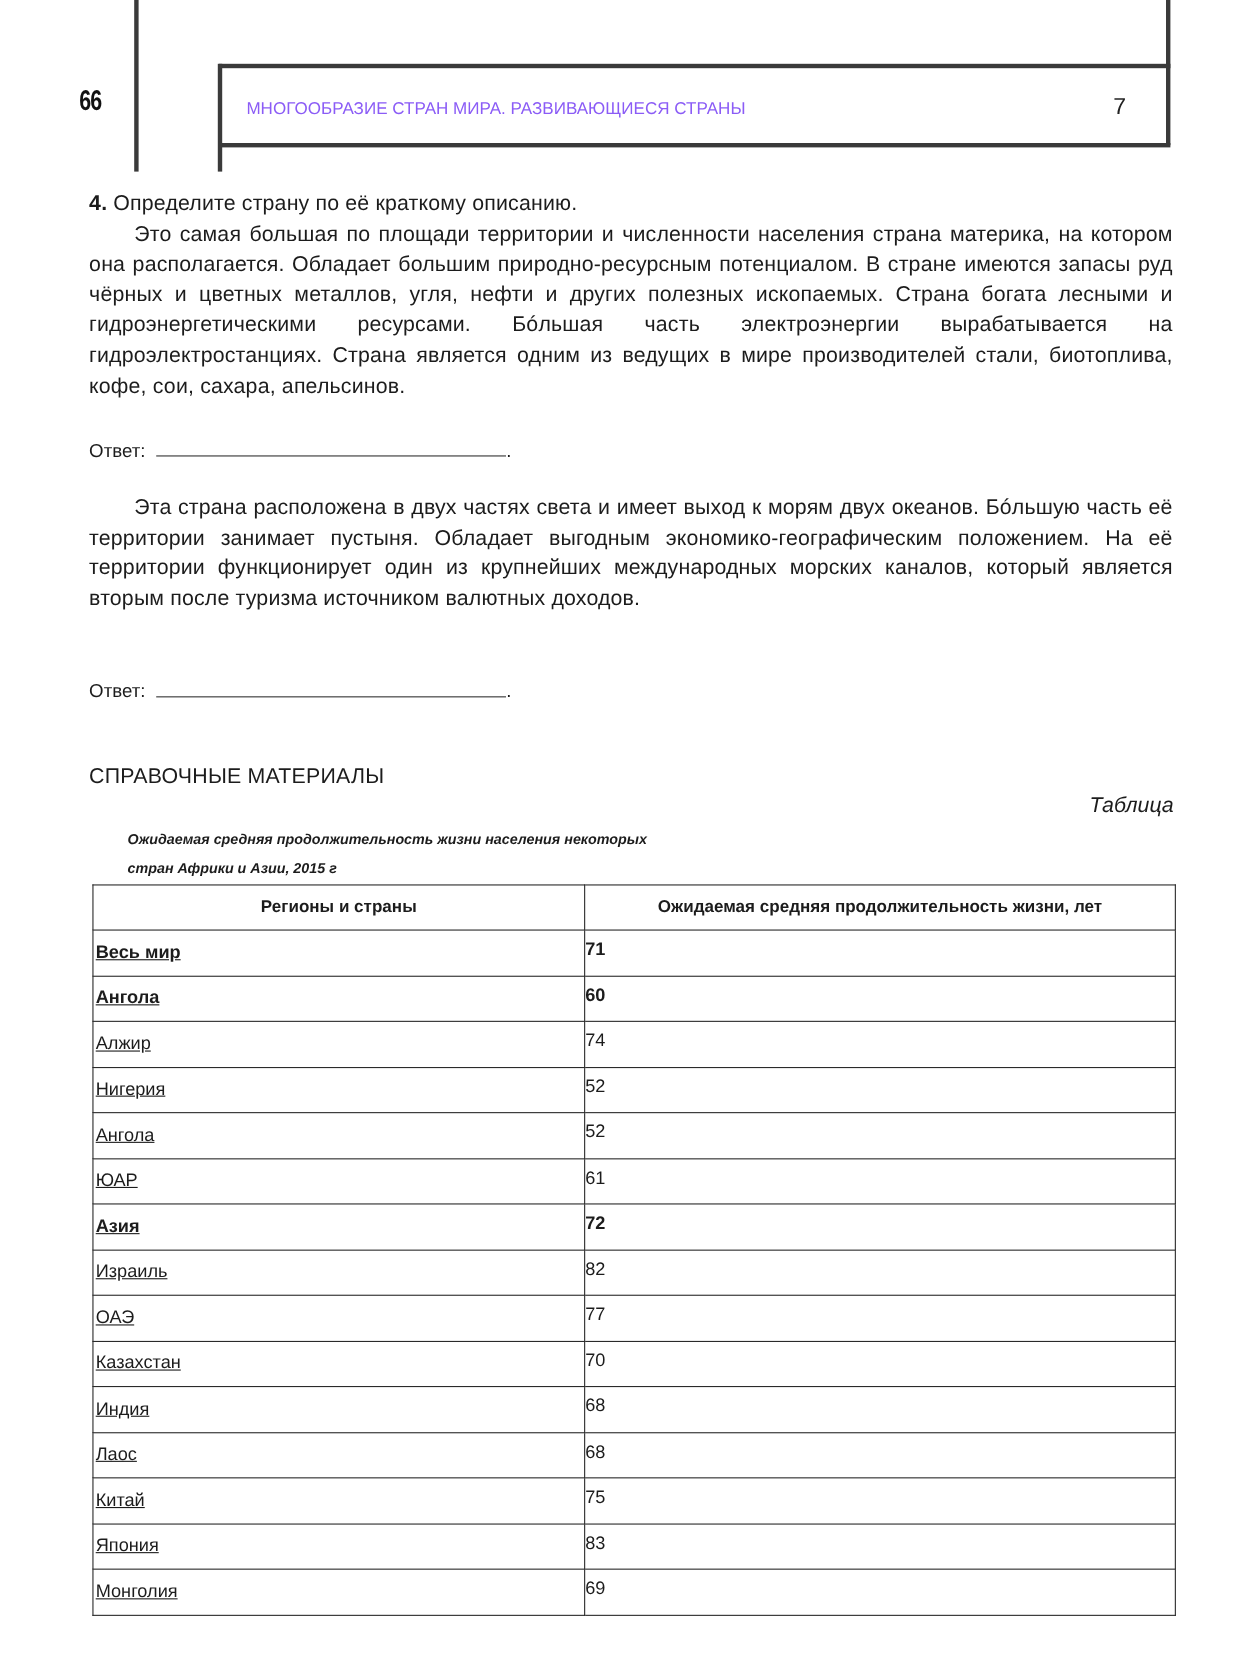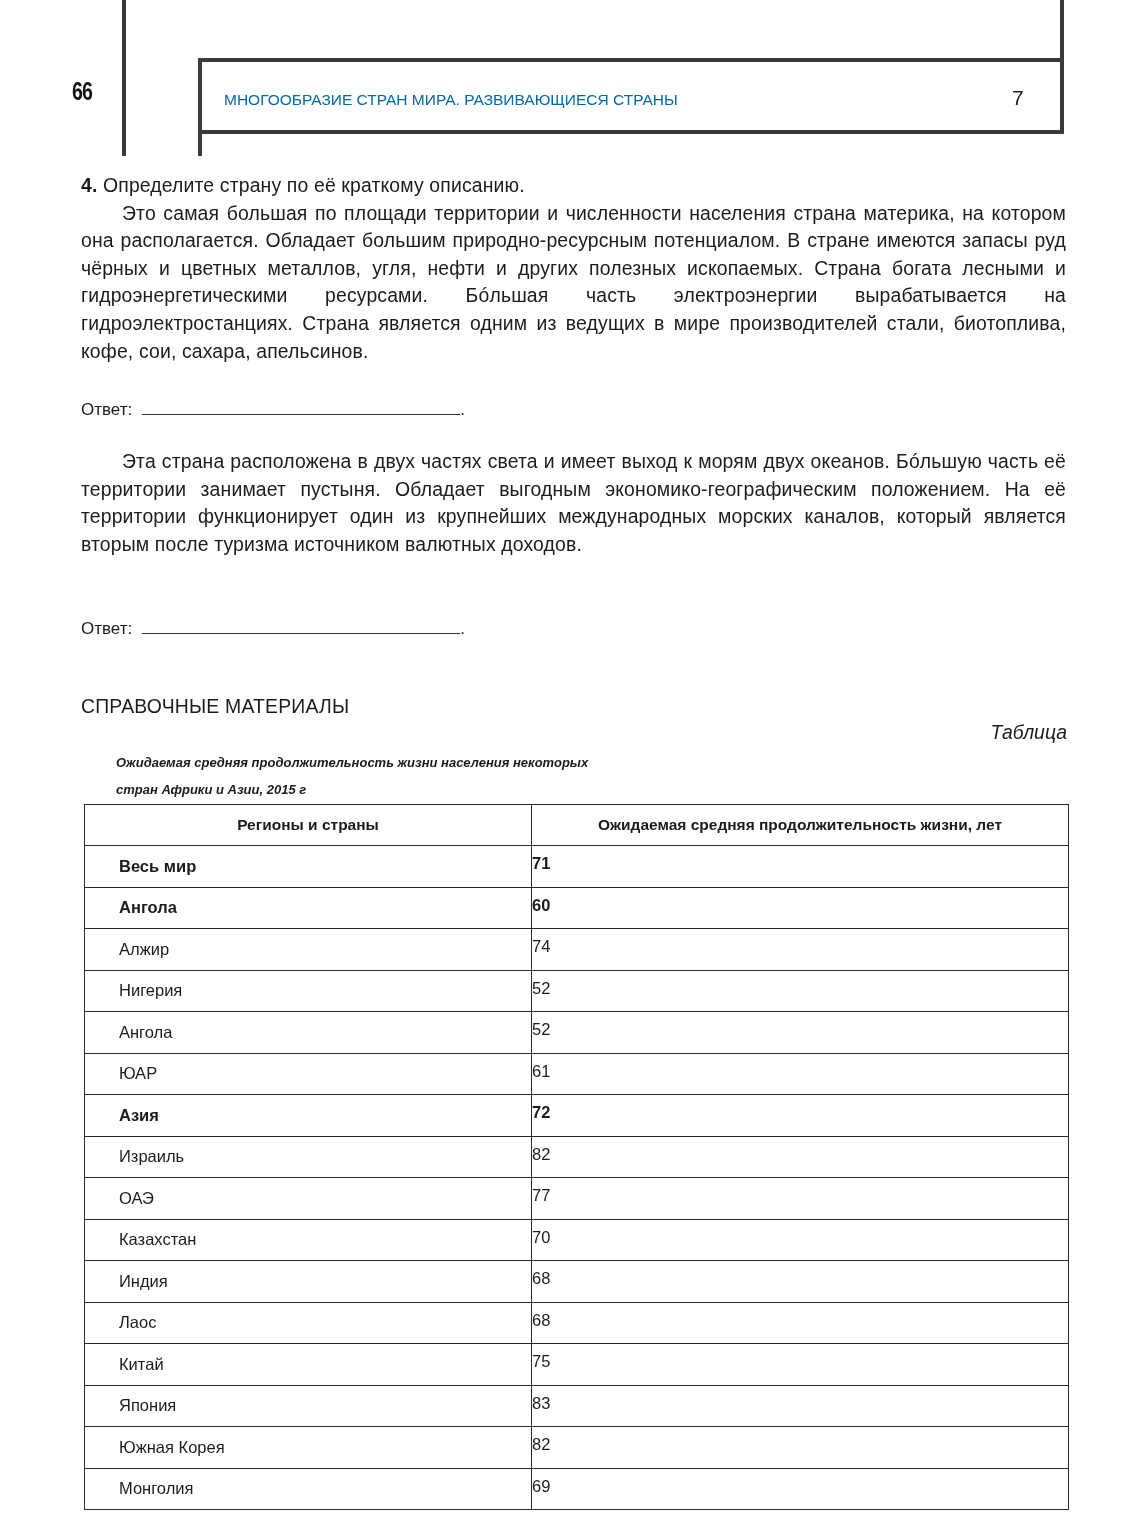--- a/index.html
+++ b/index.html
@@ -12,21 +12,21 @@
   .vline-left { left: 122px; top: 0; width: 4px; height: 156px; background: #3a3a3a; }
   .vline-right { left: 1060px; top: 0; width: 4px; height: 132px; background: #3a3a3a; }
   .frame-top { left: 199px; top: 58px; width: 865px; height: 4px; background: #3a3a3a; }
   .frame-bottom { left: 199px; top: 130px; width: 865px; height: 4px; background: #3a3a3a; }
   .frame-leftbar { left: 198px; top: 58px; width: 4px; height: 98px; background: #3a3a3a; }
   .page-num {
     left: 72px; top: 76px; font-family: "Liberation Sans Narrow", "Liberation Sans", sans-serif;
     font-weight: bold; font-size: 26px; letter-spacing: -1px; color: #111;
     transform: scaleX(0.75); transform-origin: left top;
   }
-  .running-title { left: 224px; top: 91px; font-size: 15.5px; letter-spacing: 0px; color: #0369a1; }
+  .running-title { left: 224px; top: 91px; font-size: 15.5px; letter-spacing: 0px; color: #8b5cf6; }
   .chapter-num { left: 1012px; top: 86px; font-size: 21px; color: #222; }
 
   .para { font-size: 19.4px; line-height: 27.6px; letter-spacing: 0.15px; }
   .task { left: 81px; width: 985px; }
   .task .q { display: block; }
   .task .q b { font-weight: bold; }
   .task .body { display: block; text-indent: 41px; text-align: justify; text-align-last: left; }
 
   .answer { left: 81px; font-size: 17px; }
   .answer .line { display: inline-block; width: 318px; border-bottom: 1.5px solid #333; height: 18px; vertical-align: baseline; margin-left: 10px; }
@@ -40,21 +40,21 @@
 
   table.data {
     position: absolute; left: 84px; top: 804px; width: 985px;
     border-collapse: collapse; font-size: 16.5px;
   }
   table.data th, table.data td {
     border: 1.6px solid #2a2a2a; height: 35.5px; padding: 0; vertical-align: middle;
   }
   table.data th { font-weight: bold; font-size: 15.5px; text-align: center; height: 40px; }
   table.data th.c1 { width: 446px; }
-  table.data td.name { padding-left: 34px; text-align: left; }
+  table.data td.name { padding-left: 2px; text-align: left; text-decoration: underline; }
   table.data td.val { text-align: left; padding-bottom: 5px; }
   table.data tr.bold td { font-weight: bold; }
 </style>
 </head>
 <body>
 
 <div class="abs vline-left"></div>
 <div class="abs vline-right"></div>
 <div class="abs frame-top"></div>
 <div class="abs frame-bottom"></div>
@@ -143,21 +143,17 @@
       </tr>
       <tr>
         <td class="name">Китай</td>
         <td class="val">75</td>
       </tr>
       <tr>
         <td class="name">Япония</td>
         <td class="val">83</td>
       </tr>
       <tr>
-        <td class="name">Южная Корея</td>
-        <td class="val">82</td>
-      </tr>
-      <tr>
         <td class="name">Монголия</td>
         <td class="val">69</td>
       </tr>
     </tbody>
 </table>
 
 </body></html>

